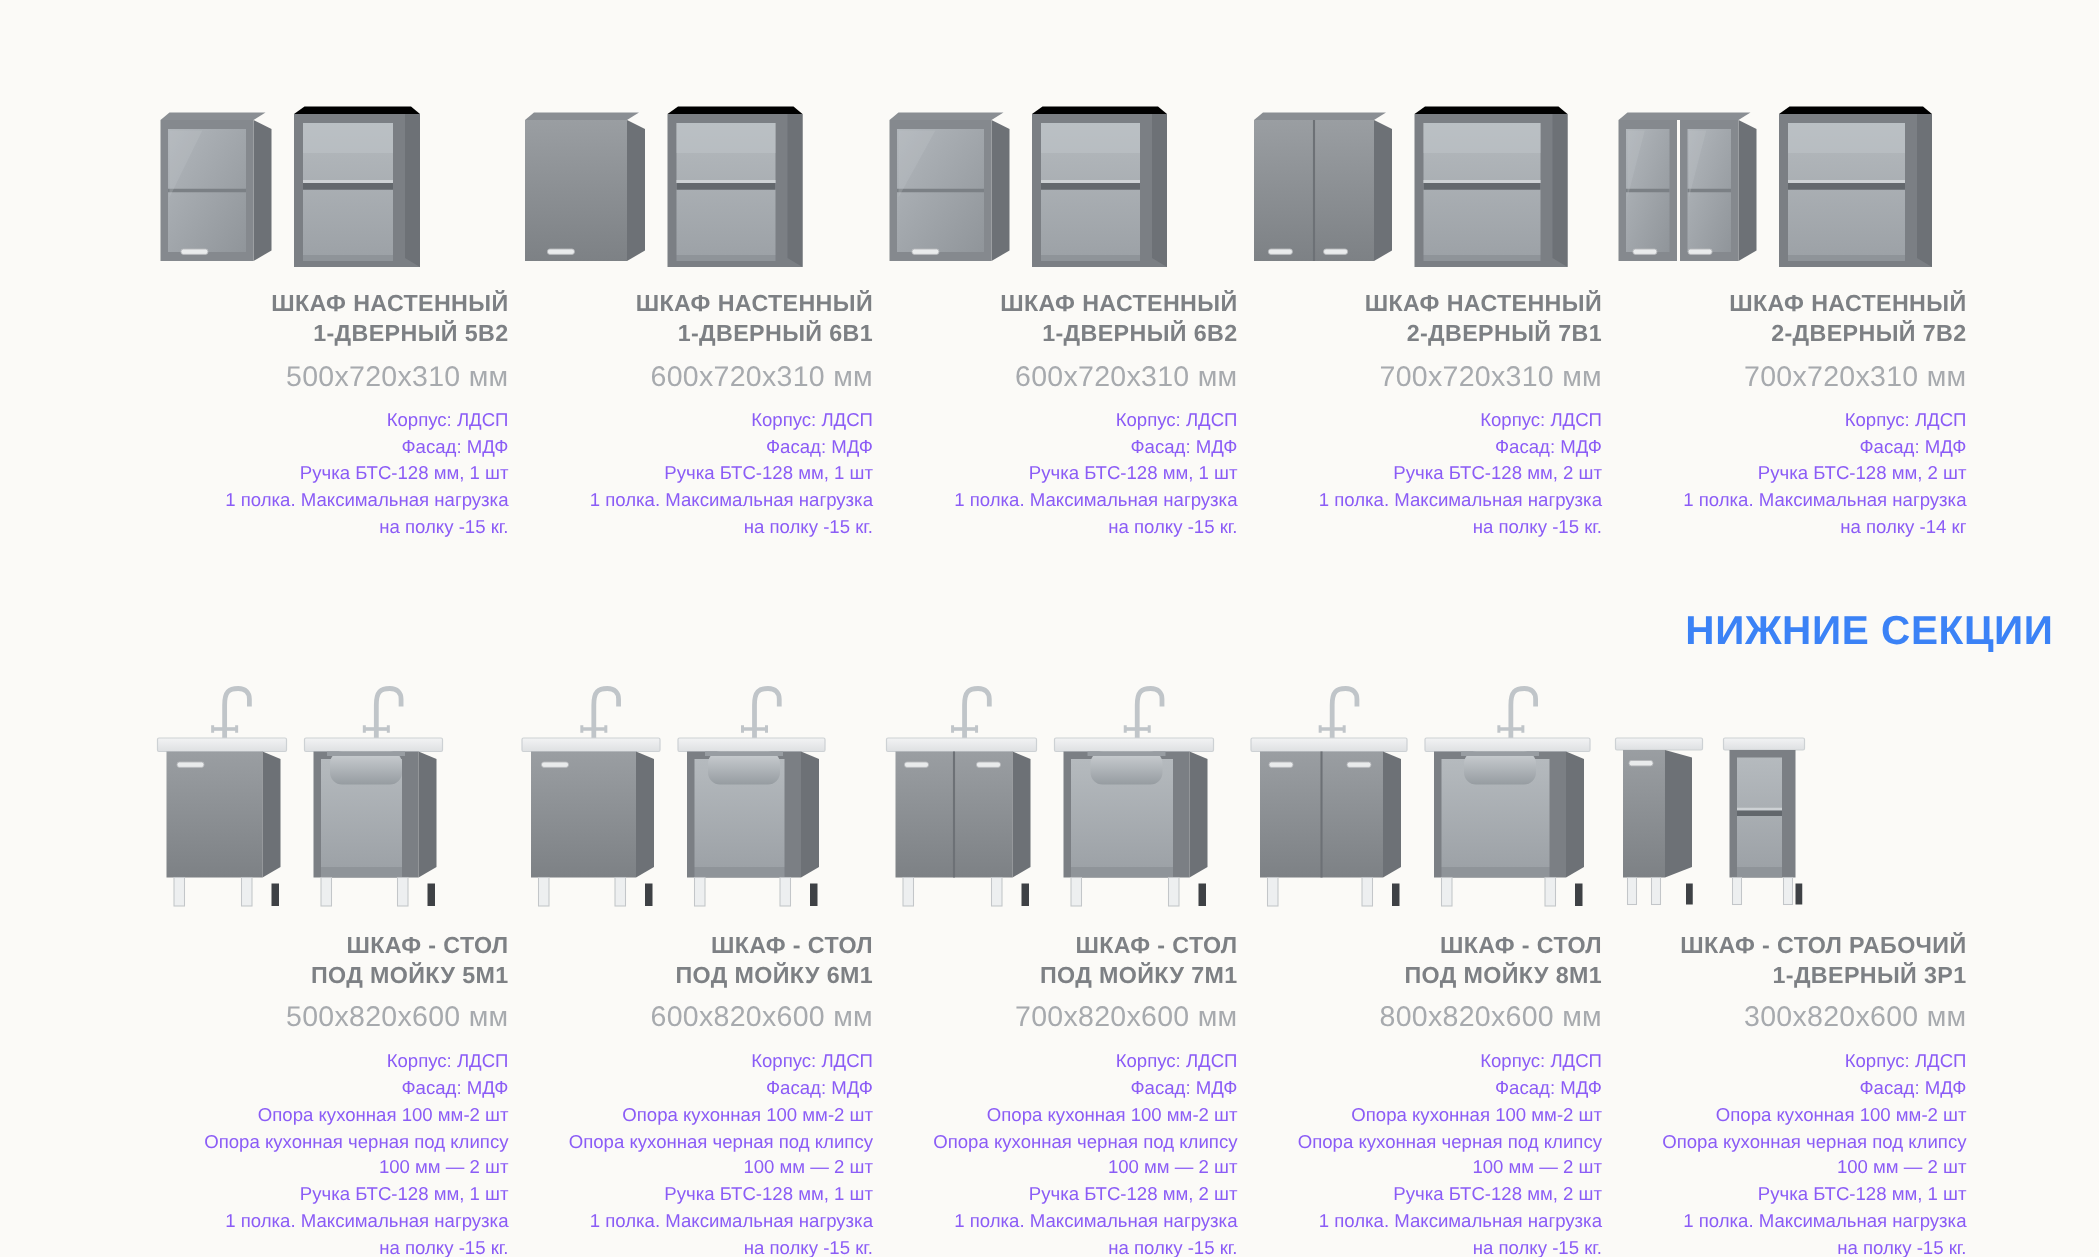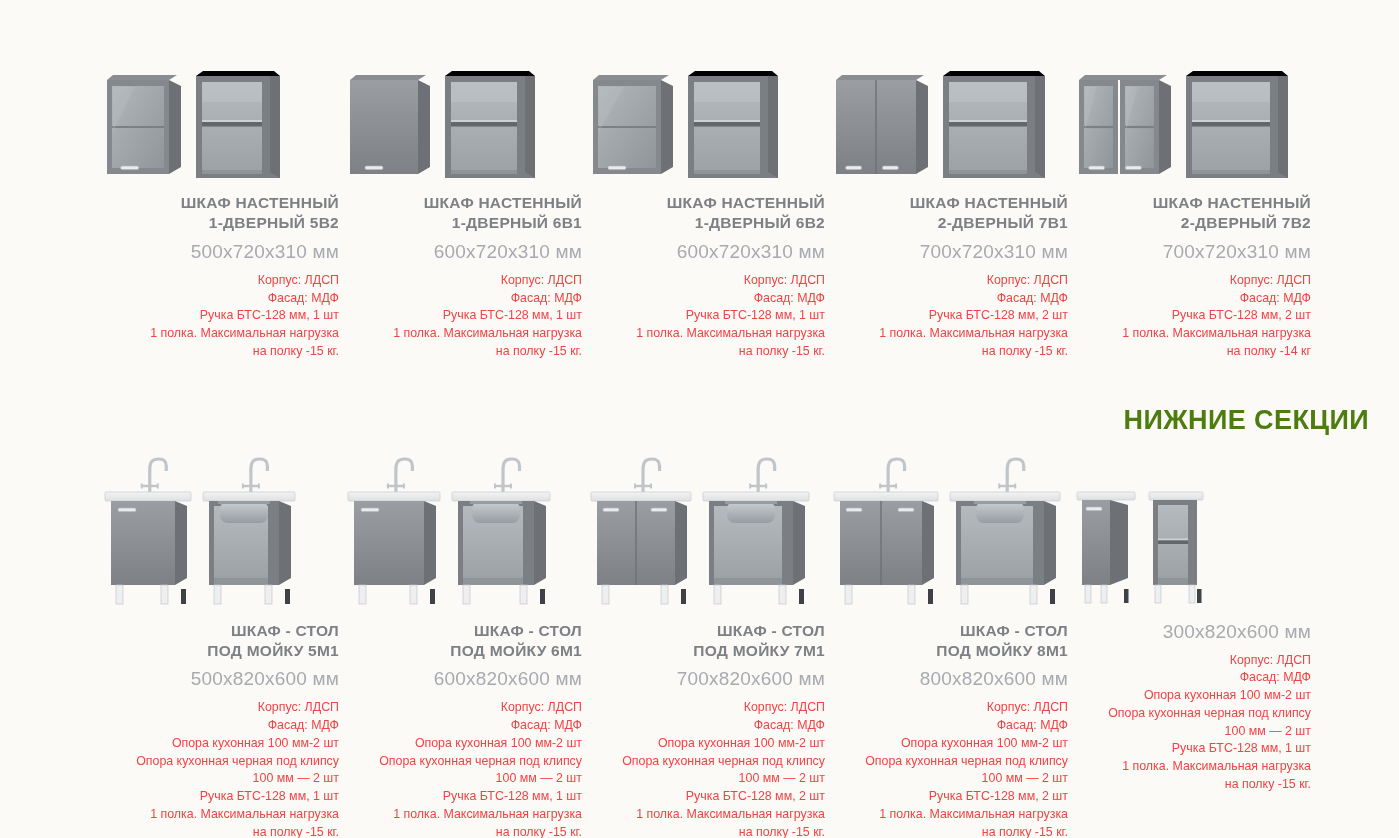--- a/index.html
+++ b/index.html
@@ -32,26 +32,26 @@
     line-height:1.32;
     letter-spacing:.25px;
     white-space:pre-line;
   }
   .p-dims {
     font-size:19px;
     color:#a7aaae;
     margin:7px 0 9px;
     letter-spacing:.2px;
   }
-  .p-specs { font-size:12.4px; color:#ef4444; line-height:1.43; }
+  .p-specs { font-size:12.4px; color:#8b5cf6; line-height:1.43; }
   .spec-line { white-space:nowrap; }
   .section-title {
     font-size:27px;
     font-weight:bold;
-    color:#4d7c0f;
+    color:#3b82f6;
     letter-spacing:.4px;
     margin:44px 0 16px;
   }
   svg { display:block; }
   .shape-defs { position:absolute; width:0; height:0; }
 </style>
 </head>
 <body>
 
 <svg class="shape-defs" aria-hidden="true">
@@ -494,20 +494,22 @@
     <rect x="10" y="53" width="30" height="73" fill="url(#g-interior)"></rect>
     <rect x="10" y="88" width="30" height="4" fill="#62676c"></rect>
     <rect x="10" y="86.5" width="30" height="1.8" fill="#cdd1d4"></rect>
     <rect x="10" y="126" width="30" height="7" fill="#8f9499"></rect>
     <rect x="7" y="133" width="6" height="18" fill="#edeff0" stroke="#c3c6c9" stroke-width="0.7"></rect>
     <rect x="41" y="133" width="6" height="18" fill="#edeff0" stroke="#c3c6c9" stroke-width="0.7"></rect>
     <rect x="49" y="137" width="4.5" height="14" fill="#3e4145"></rect>
   </svg>
           </span>
         </div>
+        <h3 class="p-title">ШКАФ - СТОЛ РАБОЧИЙ
+1-ДВЕРНЫЙ 3Р1</h3>
         <div class="p-dims">300х820х600 мм</div>
         <div class="p-specs">
           <div class="spec-line">Корпус: ЛДСП</div>
           <div class="spec-line">Фасад: МДФ</div>
           <div class="spec-line">Опора кухонная 100 мм-2 шт</div>
           <div class="spec-line">Опора кухонная черная под клипсу</div>
           <div class="spec-line">100 мм — 2 шт</div>
           <div class="spec-line">Ручка БТС-128 мм, 1 шт</div>
           <div class="spec-line">1 полка. Максимальная нагрузка</div>
           <div class="spec-line">на полку -15 кг.</div>

